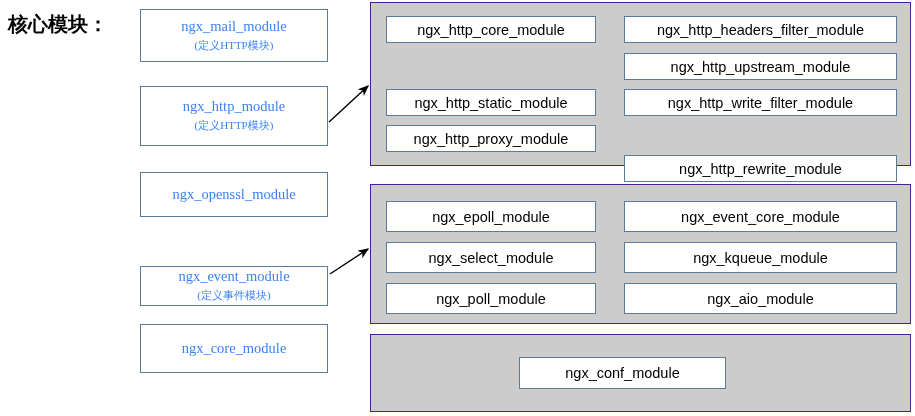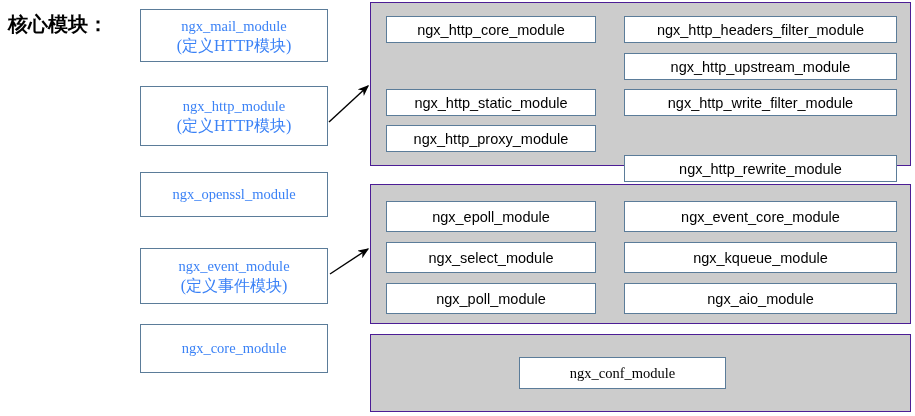--- a/index.html
+++ b/index.html
@@ -45,21 +45,21 @@
     flex-direction: column;
     align-items: center;
     justify-content: center;
     text-align: center;
     font-size: 14.5px;
     line-height: 19px;
     color: #3b82f6;
     font-family: Liberation Serif, serif;
   }
   .core-box .sub {
-    font-size: 16px;
+    font-size: 11px;
     line-height: 19px;
   }
 
   
   .panel {
     position: absolute;
     left: 370px;
     width: 541px;
     box-sizing: border-box;
     background: #cccccc;
@@ -108,21 +108,21 @@
 
   <div class="core-box" style="top:86px; height:60px;">
     <div>ngx_http_module</div>
     <div class="sub">(定义HTTP模块)</div>
   </div>
 
   <div class="core-box" style="top:172px; height:45px;">
     <div>ngx_openssl_module</div>
   </div>
 
-  <div class="core-box" style="top:248px; height:56px;">
+  <div class="core-box" style="top:266px; height:40px;">
     <div>ngx_event_module</div>
     <div class="sub">(定义事件模块)</div>
   </div>
 
   <div class="core-box" style="top:324px; height:49px;">
     <div>ngx_core_module</div>
   </div>
 
   <div class="panel" style="top:2px; height:164px;">
 
@@ -141,21 +141,21 @@
     <div class="chip col-left" style="top:16px; height:31px;">ngx_epoll_module</div>
     <div class="chip col-left" style="top:57px; height:31px;">ngx_select_module</div>
     <div class="chip col-left" style="top:98px; height:31px;">ngx_poll_module</div>
 
     <div class="chip col-right" style="top:16px; height:31px;">ngx_event_core_module</div>
     <div class="chip col-right" style="top:57px; height:31px;">ngx_kqueue_module</div>
     <div class="chip col-right" style="top:98px; height:31px;">ngx_aio_module</div>
   </div>
 
   <div class="panel" style="top:334px; height:78px;">
-    <div class="chip" style="left:148px; top:22px; width:207px; height:32px;font-family:Liberation Serif, serif;">ngx_conf_module</div>
+    <div class="chip" style="left:148px; top:22px; width:207px; height:32px;">ngx_conf_module</div>
   </div>
 
   <svg class="arrow-layer" viewBox="0 0 915 416" xmlns="http://www.w3.org/2000/svg">
     <defs>
       <marker id="ah" markerWidth="9" markerHeight="9" refX="7" refY="3.2" orient="auto" markerUnits="strokeWidth">
         <path d="M0,0 L8,3.2 L0,6.4 L2.2,3.2 z" fill="#000000"></path>
       </marker>
     </defs>
     <line x1="329" y1="122" x2="368" y2="86" stroke="#000000" stroke-width="1.4" marker-end="url(#ah)"></line>
     <line x1="330" y1="274" x2="368" y2="249" stroke="#000000" stroke-width="1.4" marker-end="url(#ah)"></line>

